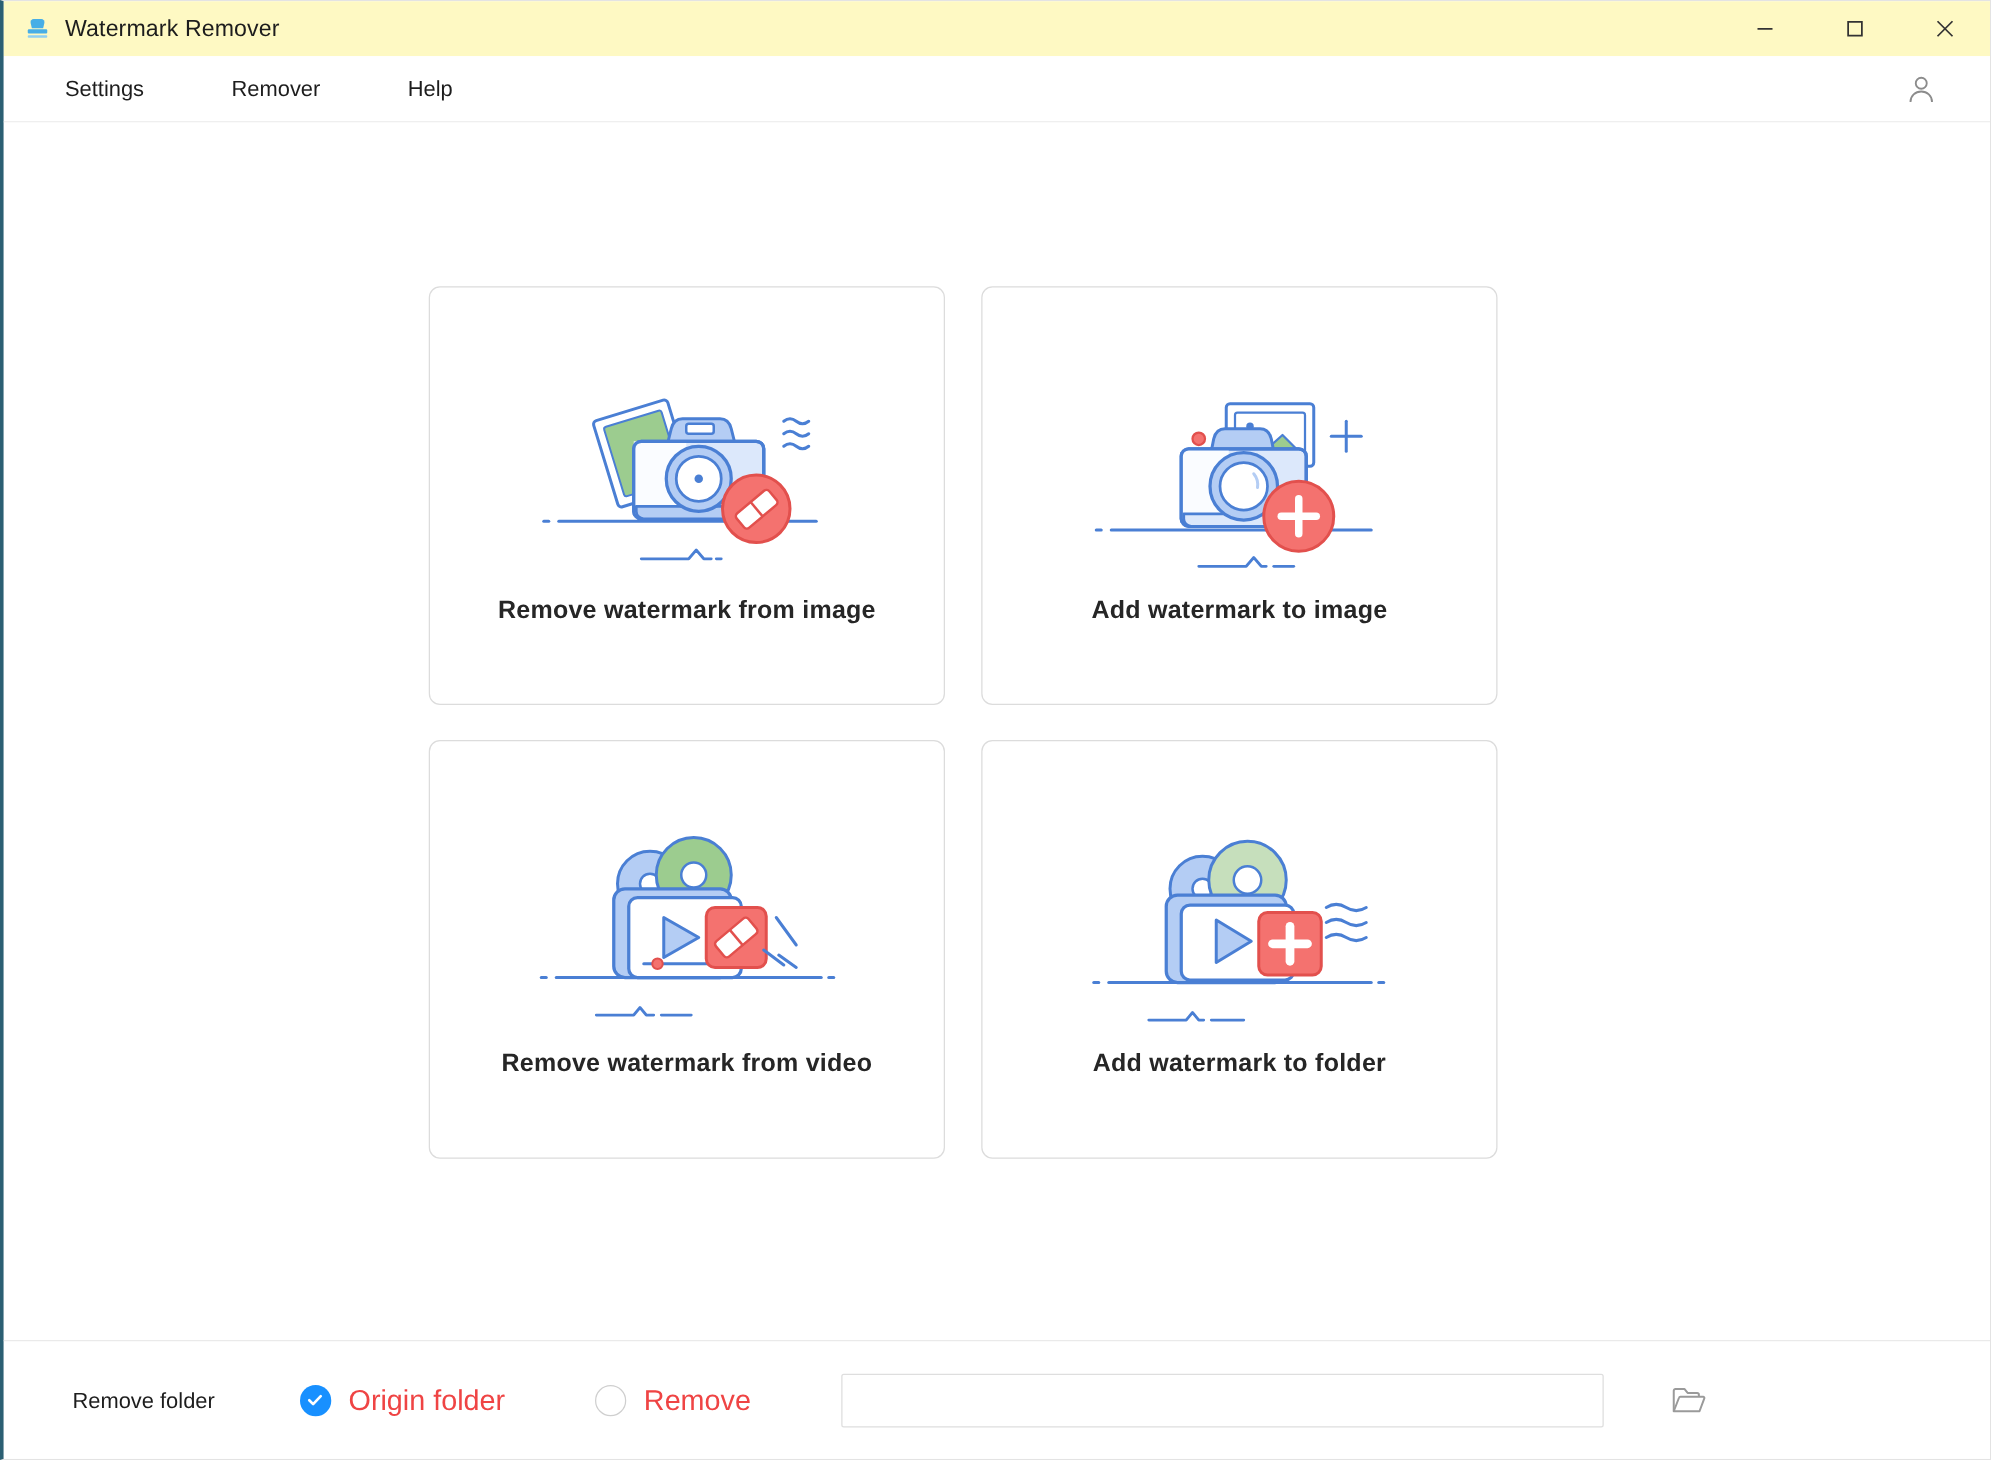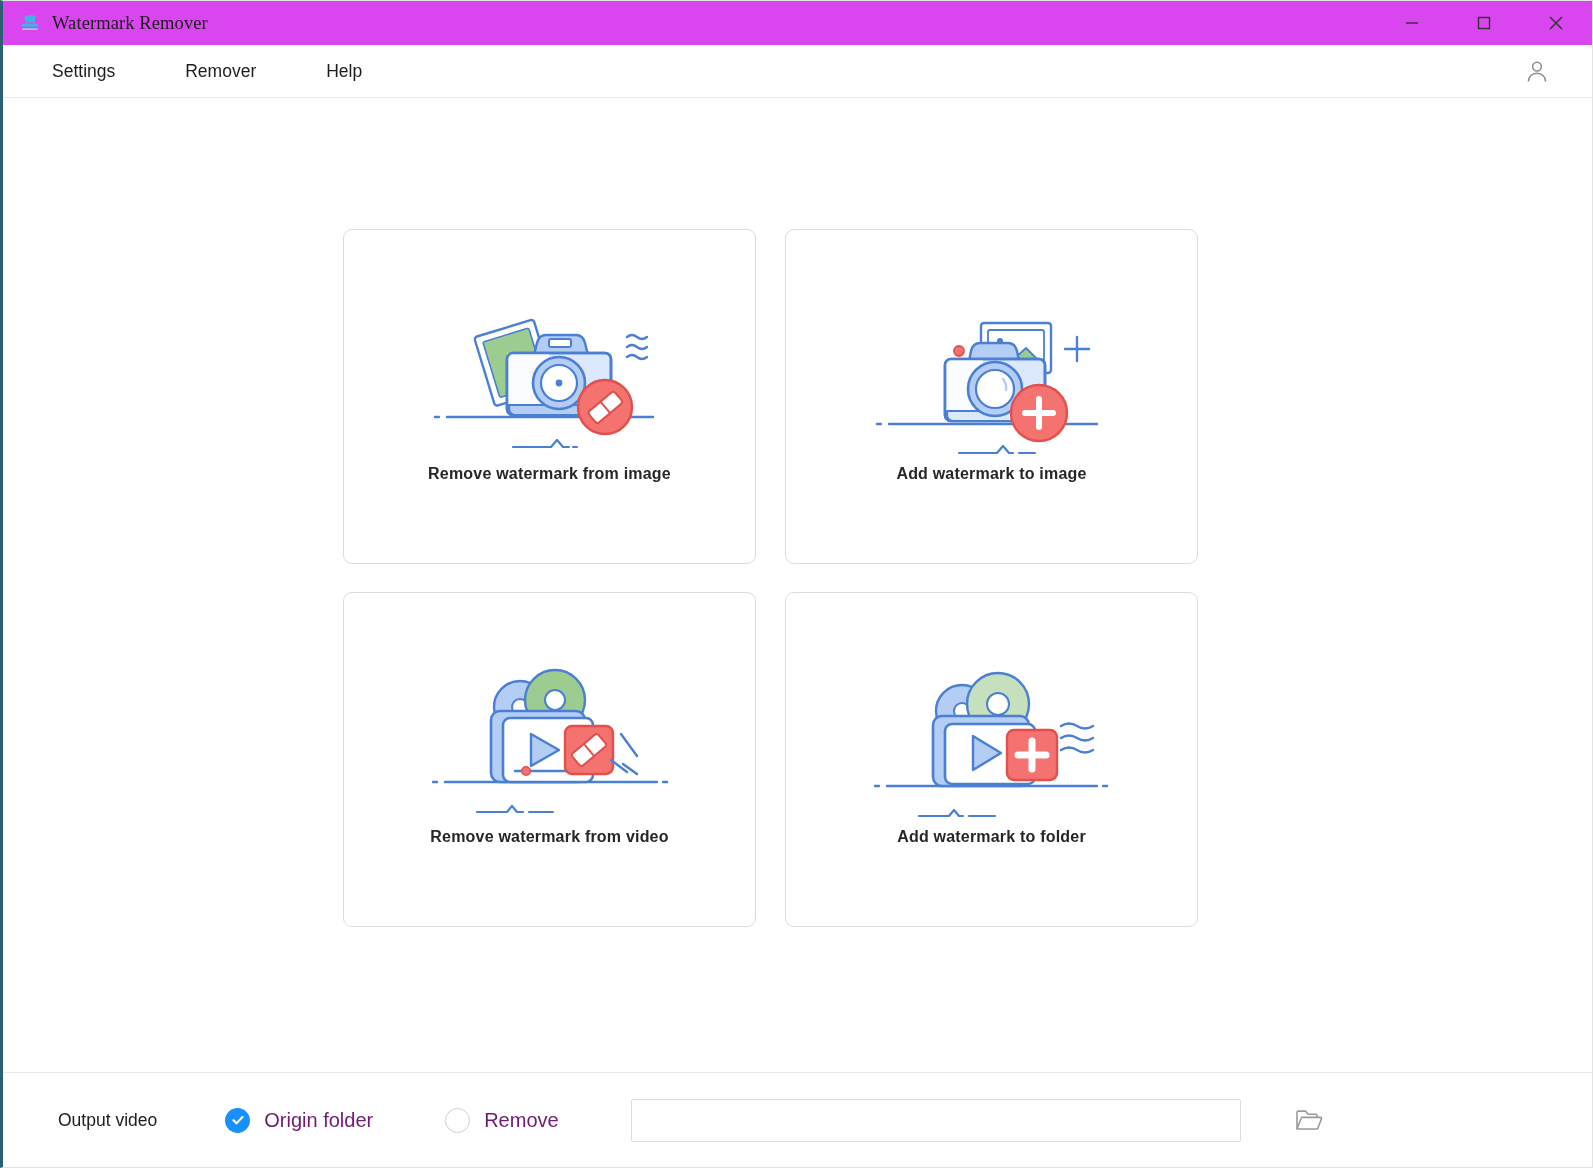--- a/index.html
+++ b/index.html
@@ -24,23 +24,22 @@
     display: flex;
     flex-direction: column;
   }
 
   
   .titlebar {
     height: 44px;
     min-height: 44px;
     display: flex;
     align-items: center;
-    background: #d946ef;
+    background: #fef9c3;
     position: relative;
-    font-family: Liberation Serif, serif;
   }
   .titlebar-left {
     display: flex;
     align-items: center;
     padding-left: 16px;
     gap: 11px;
   }
   .app-icon {
     width: 22px;
     height: 22px;
@@ -131,22 +130,22 @@
   }
   .card-art {
     margin-top: 68px;
     width: 260px;
     height: 165px;
     display: flex;
     align-items: center;
     justify-content: center;
   }
   .card-label {
-    margin-top: 2px;
-    font-size: 16px;
+    margin-top: 14px;
+    font-size: 20px;
     font-weight: bold;
     color: #262626;
     letter-spacing: 0.2px;
     white-space: nowrap;
   }
 
   
   .footer {
     height: 95px;
     min-height: 95px;
@@ -176,22 +175,22 @@
     align-items: center;
     justify-content: center;
     flex: none;
   }
   .radio-dot.on { background: #1890ff; }
   .radio-dot.off {
     background: #ffffff;
     border: 1.5px solid #cfcfcf;
   }
   .radio-text {
-    font-size: 20px;
-    color: #701a75;
+    font-size: 23px;
+    color: #ef4444;
     margin-left: 14px;
     white-space: nowrap;
   }
   .path-input {
     width: 610px;
     height: 43px;
     border: 1px solid #dedede;
     border-radius: 2px;
     background: #ffffff;
     font-family: "Liberation Sans", sans-serif;
@@ -425,21 +424,21 @@
             </g>
           </svg>
         </div>
         <div class="card-label">Add watermark to folder</div>
       </div>
 
     </div>
   </div>
 
   <div class="footer">
-    <span class="footer-label">Output video</span>
+    <span class="footer-label">Remove folder</span>
 
     <div class="radio-group">
       <span class="radio-dot on">
         <svg width="16" height="16" viewBox="0 0 16 16">
           <path d="M3.4 8.2 L6.5 11.3 L12.6 4.9" fill="none" stroke="#ffffff" stroke-width="2.1" stroke-linecap="round" stroke-linejoin="round"></path>
         </svg>
       </span>
       <span class="radio-text">Origin folder</span>
     </div>
 

